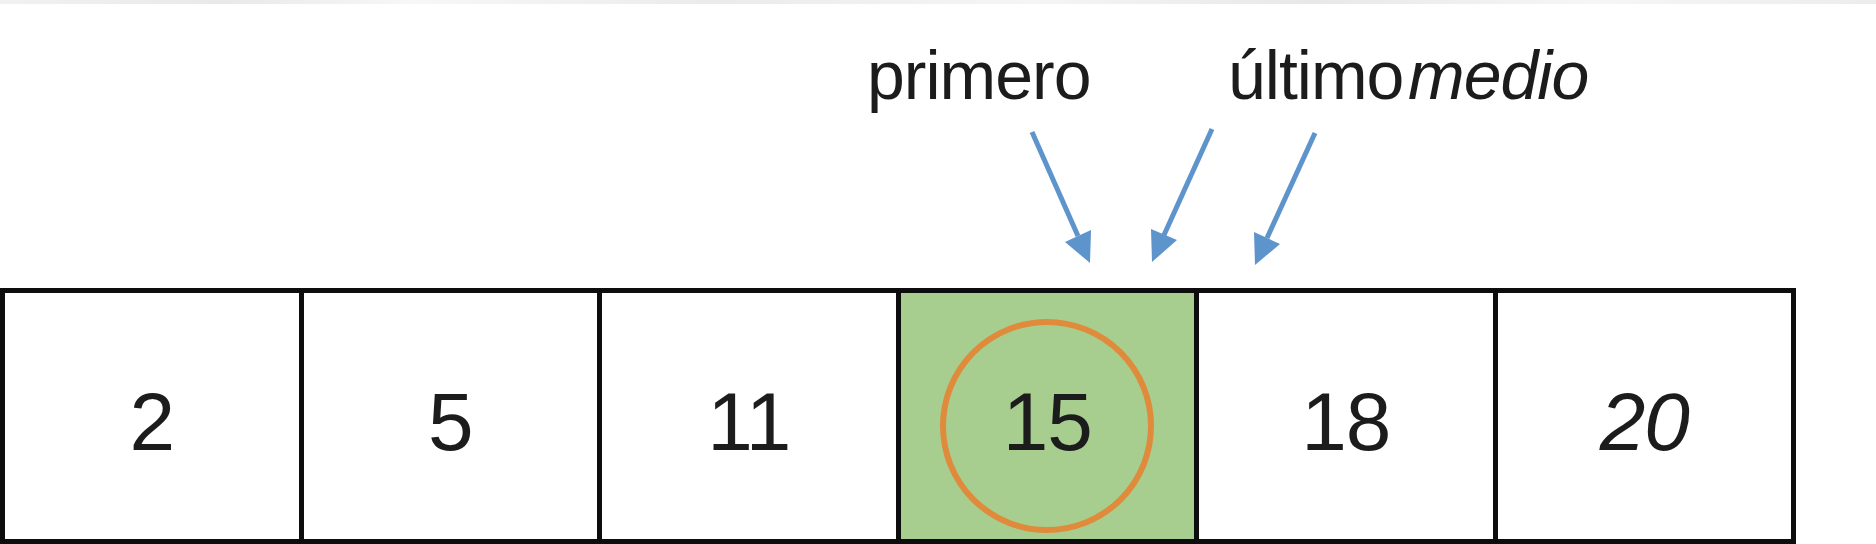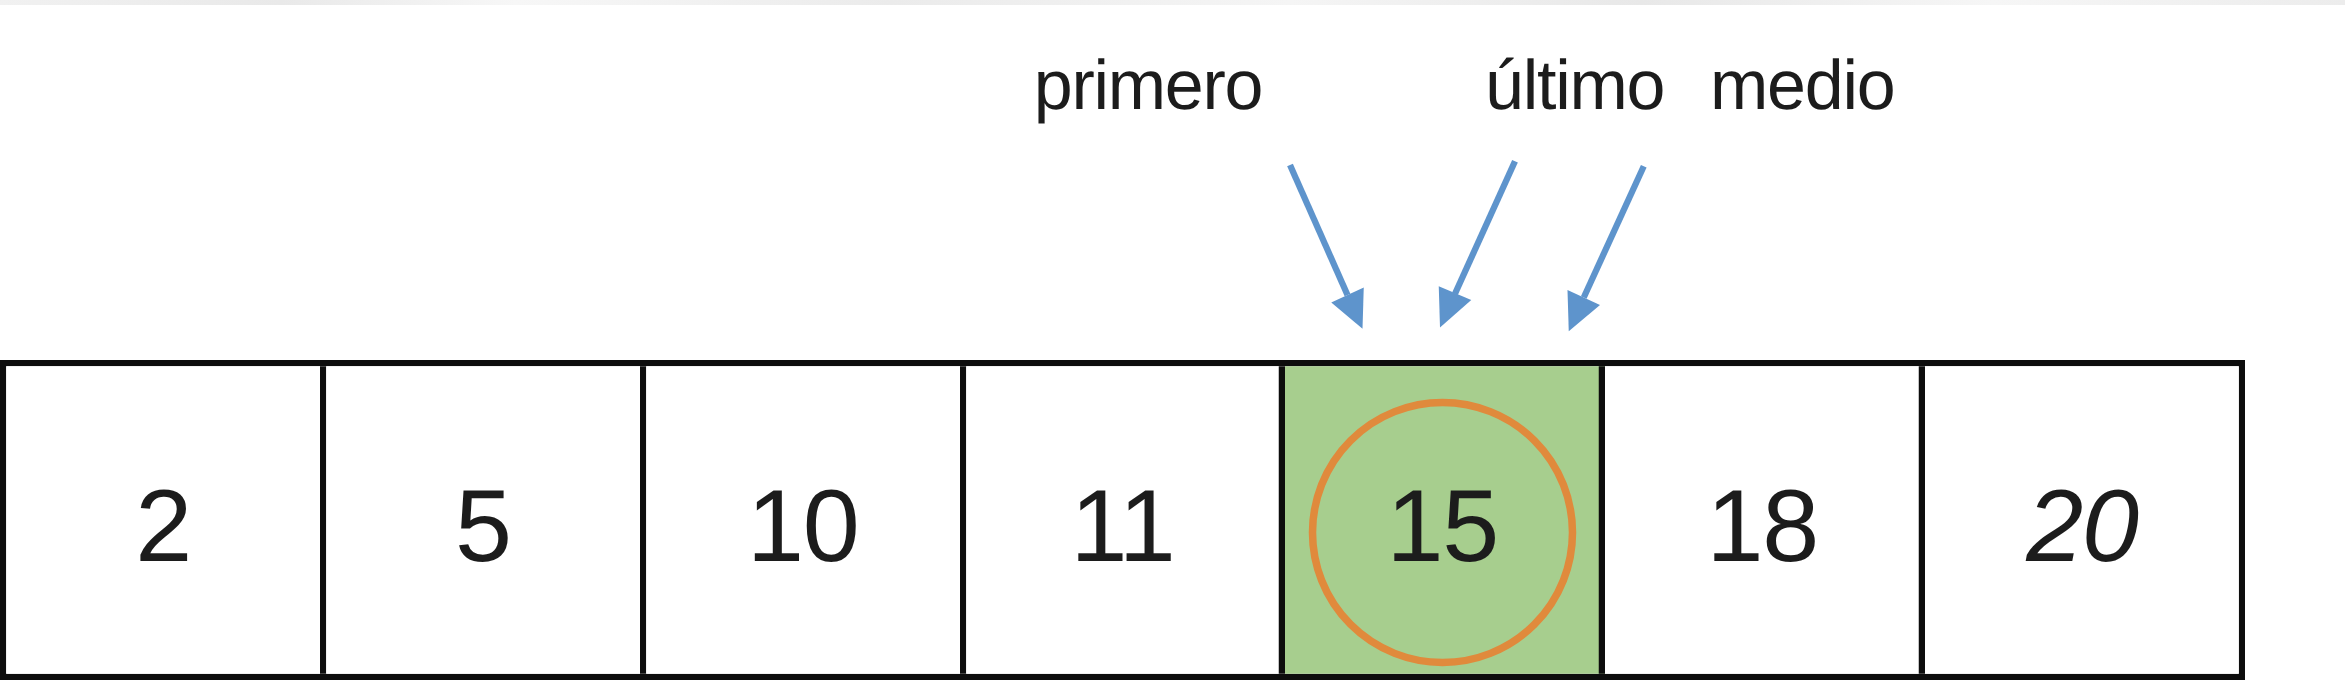--- a/index.html
+++ b/index.html
@@ -16,28 +16,29 @@
     background:#ffffff;
     overflow:hidden;
     font-family:"Liberation Sans", sans-serif;
   }
   .top-artifact{
     position:absolute;left:0;top:0;width:1876px;height:4px;
     background:linear-gradient(90deg,#f1f1f1 0%,#e9e9e9 12%,#f7f7f7 22%,#ebebeb 38%,#f5f5f5 55%,#e8e8e8 70%,#f6f6f6 85%,#ececec 100%);
   }
   .label{
     position:absolute;top:36px;
-    font-size:56px;line-height:1.15;
+    font-size:68px;line-height:1.15;
     color:var(--ink);
     letter-spacing:-1px;
     white-space:nowrap;
+    margin-left:40px;
   }
   .label-primero{left:827px;}
   .label-ultimo{left:1188px;}
-  .label-medio{left:1368px;}
+  .label-medio{left:1368px;font-style:italic;}
   .arrows{position:absolute;left:0;top:0;width:1876px;height:544px;pointer-events:none;}
   .array-row{
     position:absolute;left:0;top:288px;
     width:1796px;height:256px;
     box-sizing:border-box;
     border:5px solid var(--border);
     display:flex;
     background:#fff;
   }
   .cell{
@@ -92,23 +93,20 @@
   </svg>
 
   <div class="array-row" id="array-row">
       <div class="cell">
         <span class="num">2</span>
       </div>
       <div class="cell">
         <span class="num">5</span>
       </div>
       <div class="cell">
-        <span class="num">10</span>
-      </div>
-      <div class="cell">
         <span class="num">11</span>
       </div>
       <div class="cell highlight">
         <div class="circle"></div>
         <span class="num">15</span>
       </div>
       <div class="cell">
         <span class="num">18</span>
       </div>
       <div class="cell">

